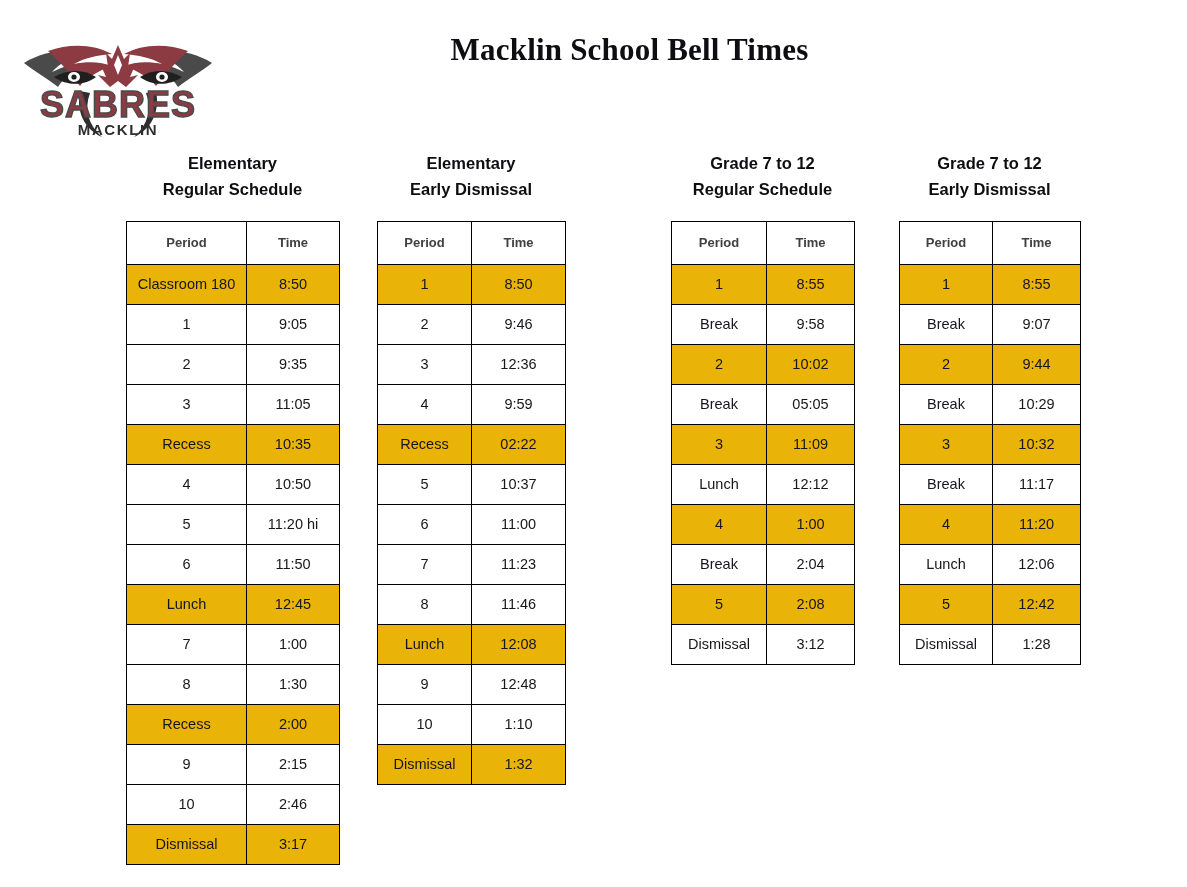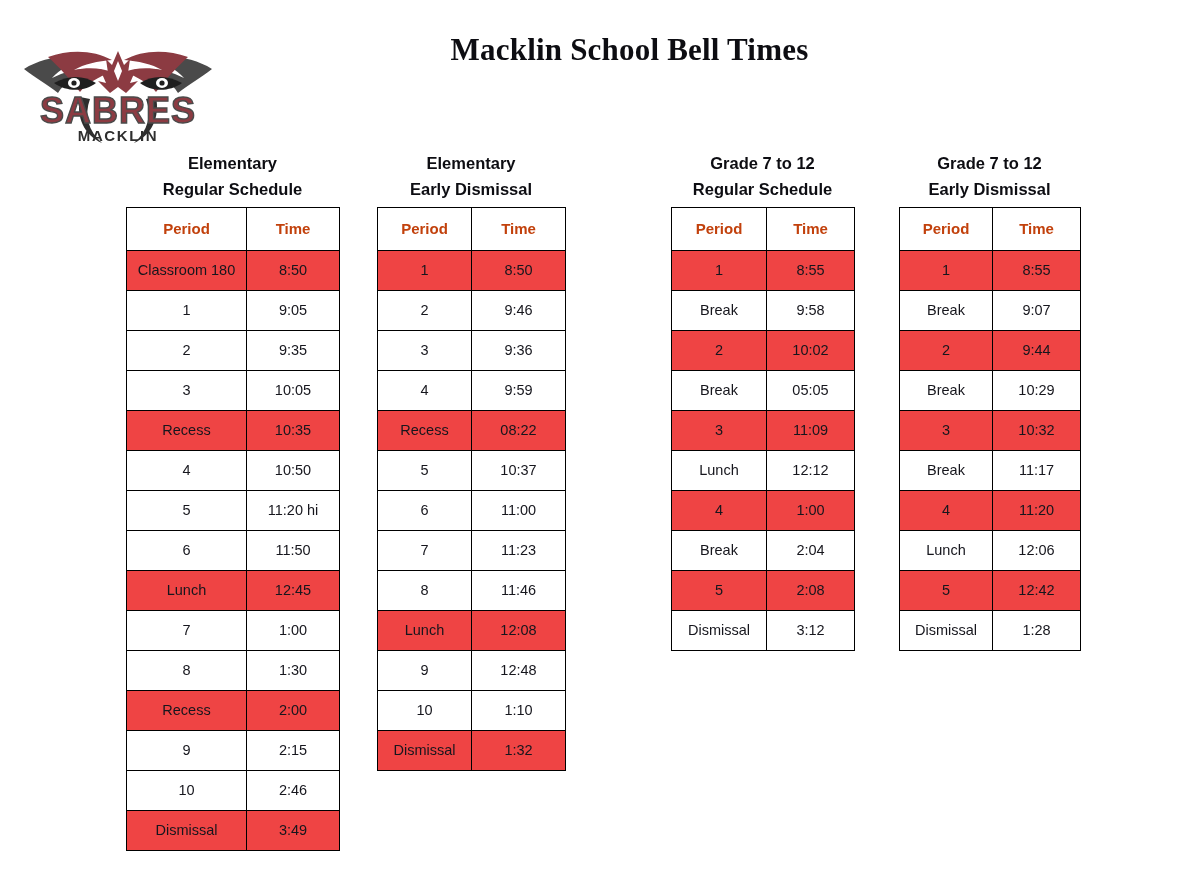--- a/index.html
+++ b/index.html
@@ -14,21 +14,21 @@
     position: relative;
     font-family: "Liberation Sans", sans-serif;
     color: #000000;
     overflow: hidden;
   }
 
   
   .logo {
     position: absolute;
     left: 18px;
-    top: 31px;
+    top: 25px;
     width: 200px;
     height: 120px;
   }
   .logo svg { display: block; width: 200px; height: 120px; }
 
   
   .page-title {
     position: absolute;
     left: 0;
     top: 32px;
@@ -54,21 +54,21 @@
   .sched {
     position: absolute;
     top: 0;
   }
   .sched-title {
     text-align: center;
     font-weight: bold;
     font-size: 16.5px;
     line-height: 26px;
     color: #0d0d12;
-    margin-bottom: 5px;
+    margin-bottom: 19px;
     white-space: nowrap;
   }
   .sched-title .ln { display: block; }
 
   table.bell {
     border-collapse: collapse;
     width: 100%;
     table-layout: fixed;
     background: #ffffff;
   }
@@ -81,26 +81,26 @@
     vertical-align: middle;
     font-size: 14.5px;
     line-height: 1.1;
     color: #16161d;
     background: #ffffff;
     white-space: nowrap;
     overflow: hidden;
   }
   table.bell th {
     font-weight: bold;
-    font-size: 15px;
-    color: #c2410c;
+    font-size: 13px;
+    color: #404040;
     height: 42px;
   }
   table.bell tr.shaded td {
-    background: #ef4444;
+    background: #eab308;
   }
 
   
   #sched-0 { left: 126px; width: 213px; }
   #sched-0 col.c-period { width: 120px; }
   #sched-0 col.c-time   { width: 93px; }
 
   #sched-1 { left: 377px; width: 188px; }
   #sched-1 col.c-period { width: 94px; }
   #sched-1 col.c-time   { width: 94px; }
@@ -176,21 +176,21 @@
           <tr>
             <td>1</td>
             <td>9:05</td>
           </tr>
           <tr>
             <td>2</td>
             <td>9:35</td>
           </tr>
           <tr>
             <td>3</td>
-            <td>10:05</td>
+            <td>11:05</td>
           </tr>
           <tr class="shaded">
             <td>Recess</td>
             <td>10:35</td>
           </tr>
           <tr>
             <td>4</td>
             <td>10:50</td>
           </tr>
           <tr>
@@ -220,21 +220,21 @@
           <tr>
             <td>9</td>
             <td>2:15</td>
           </tr>
           <tr>
             <td>10</td>
             <td>2:46</td>
           </tr>
           <tr class="shaded">
             <td>Dismissal</td>
-            <td>3:49</td>
+            <td>3:17</td>
           </tr>
         </tbody>
     </table>
   </div>
 
   <div class="sched" id="sched-1">
     <div class="sched-title">
       <span class="ln">Elementary</span>
       <span class="ln">Early Dismissal</span>
     </div>
@@ -253,29 +253,29 @@
           <tr class="shaded">
             <td>1</td>
             <td>8:50</td>
           </tr>
           <tr>
             <td>2</td>
             <td>9:46</td>
           </tr>
           <tr>
             <td>3</td>
-            <td>9:36</td>
+            <td>12:36</td>
           </tr>
           <tr>
             <td>4</td>
             <td>9:59</td>
           </tr>
           <tr class="shaded">
             <td>Recess</td>
-            <td>08:22</td>
+            <td>02:22</td>
           </tr>
           <tr>
             <td>5</td>
             <td>10:37</td>
           </tr>
           <tr>
             <td>6</td>
             <td>11:00</td>
           </tr>
           <tr>

